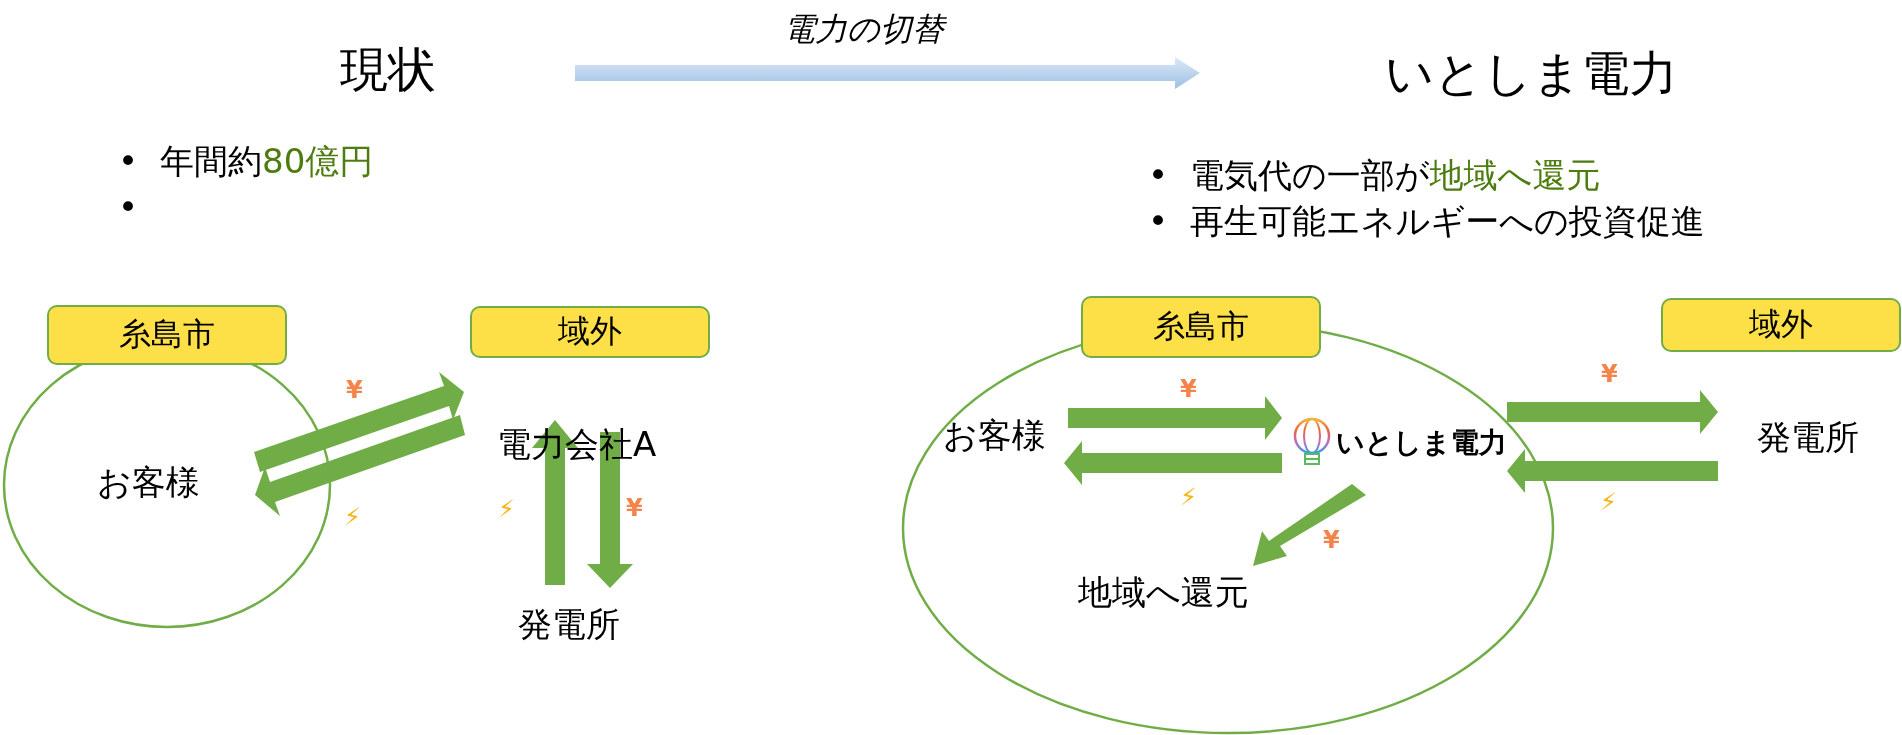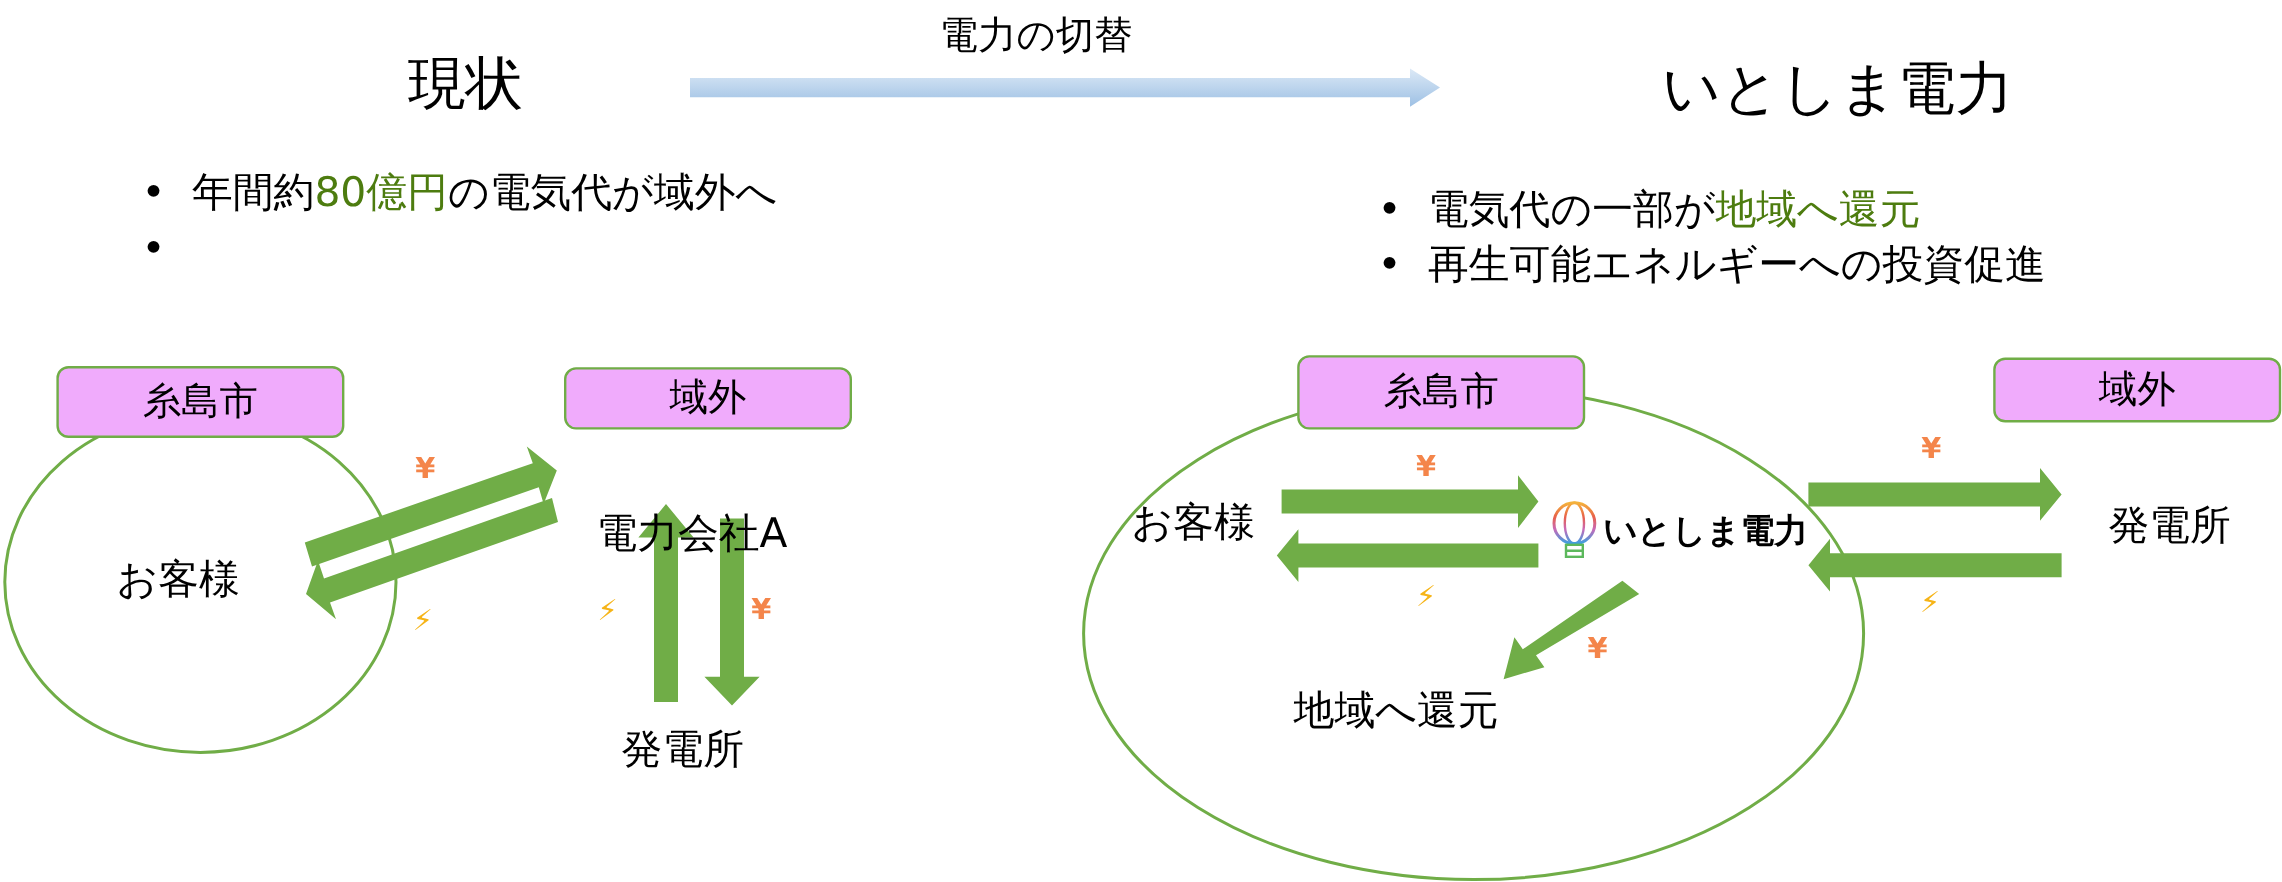--- a/index.html
+++ b/index.html
@@ -5,21 +5,21 @@
   html, body { margin:0; padding:0; background:#ffffff; }
   body { width:1902px; height:735px; position:relative; overflow:hidden;
          font-family: "DejaVu Sans", "Liberation Sans", sans-serif; color:#000; }
   .abs { position:absolute; }
   .heading { font-size:48px; white-space:nowrap;margin-left:40px; }
   .sub { font-size:32px; white-space:nowrap; }
   .bullet-list { font-size:34px; line-height:46px; white-space:nowrap; }
   .bullet-list .li { display:flex; align-items:center; }
   .bullet-list .dot { width:60px; display:inline-block; text-align:left; padding-left:18px; box-sizing:border-box; }
   .red { color:#4d7c0f; }
-  .label-box { position:absolute; border:2px solid #70ad47; border-radius:10px; background:#f0abfc;
+  .label-box { position:absolute; border:2px solid #70ad47; border-radius:10px; background:#fde047;
                display:flex; align-items:center; justify-content:center; font-size:32px; box-sizing:border-box; }
   .node { font-size:34px; white-space:nowrap; }
   .yen { color:#f4854a; font-weight:bold; font-size:24px; }
   .bolt { color:#f6b417; font-size:24px; }
   svg.layer { position:absolute; left:0; top:0; }
   .logo-text { font-weight:bold; font-size:28px; white-space:nowrap; }
 </style>
 </head>
 <body>
 
@@ -43,29 +43,28 @@
   <ellipse cx="1228" cy="528" rx="325" ry="205" fill="none" stroke="#70ad47" stroke-width="2.5"></ellipse>
 
   <polygon fill="#70ad47" points="1068,408 1265,408 1265,396 1282,418 1265,440 1265,428 1068,428"></polygon>
   <polygon fill="#70ad47" points="1282,453 1082,453 1082,441 1064,463 1082,485 1082,473 1282,473"></polygon>
   <polygon fill="#70ad47" points="1507,402 1700,402 1700,390 1718,412 1700,434 1700,422 1507,422"></polygon>
   <polygon fill="#70ad47" points="1718,461 1525,461 1525,449 1507,471 1525,493 1525,481 1718,481"></polygon>
   <polygon fill="#70ad47" points="1352,484 1366,495 1280,546 1287,556 1253,566 1262,531 1269,541"></polygon>
 </svg>
 
 <div class="abs heading" style="left:300px; top:38px;">現状</div>
-<div class="abs sub" style="left:783px; top:8px;">電力の切替</div>
+<div class="abs sub" style="left:783px; top:8px;font-style:italic;">電力の切替</div>
 <div class="abs heading" style="left:1345px; top:42px;">いとしま電力</div>
 
 <div class="abs bullet-list" style="left:100px; top:138px;">
   <div class="li">
     <span class="dot">•</span>
     <span>年間約</span>
       <span class="red">80億円</span>
-      <span>の電気代が域外へ</span>
   </div>
   <div class="li">
     <span class="dot">•</span>
   </div>
 </div>
 
 <div class="abs bullet-list" style="left:1130px; top:152px;">
   <div class="li">
     <span class="dot">•</span>
     <span>電気代の一部が</span>

